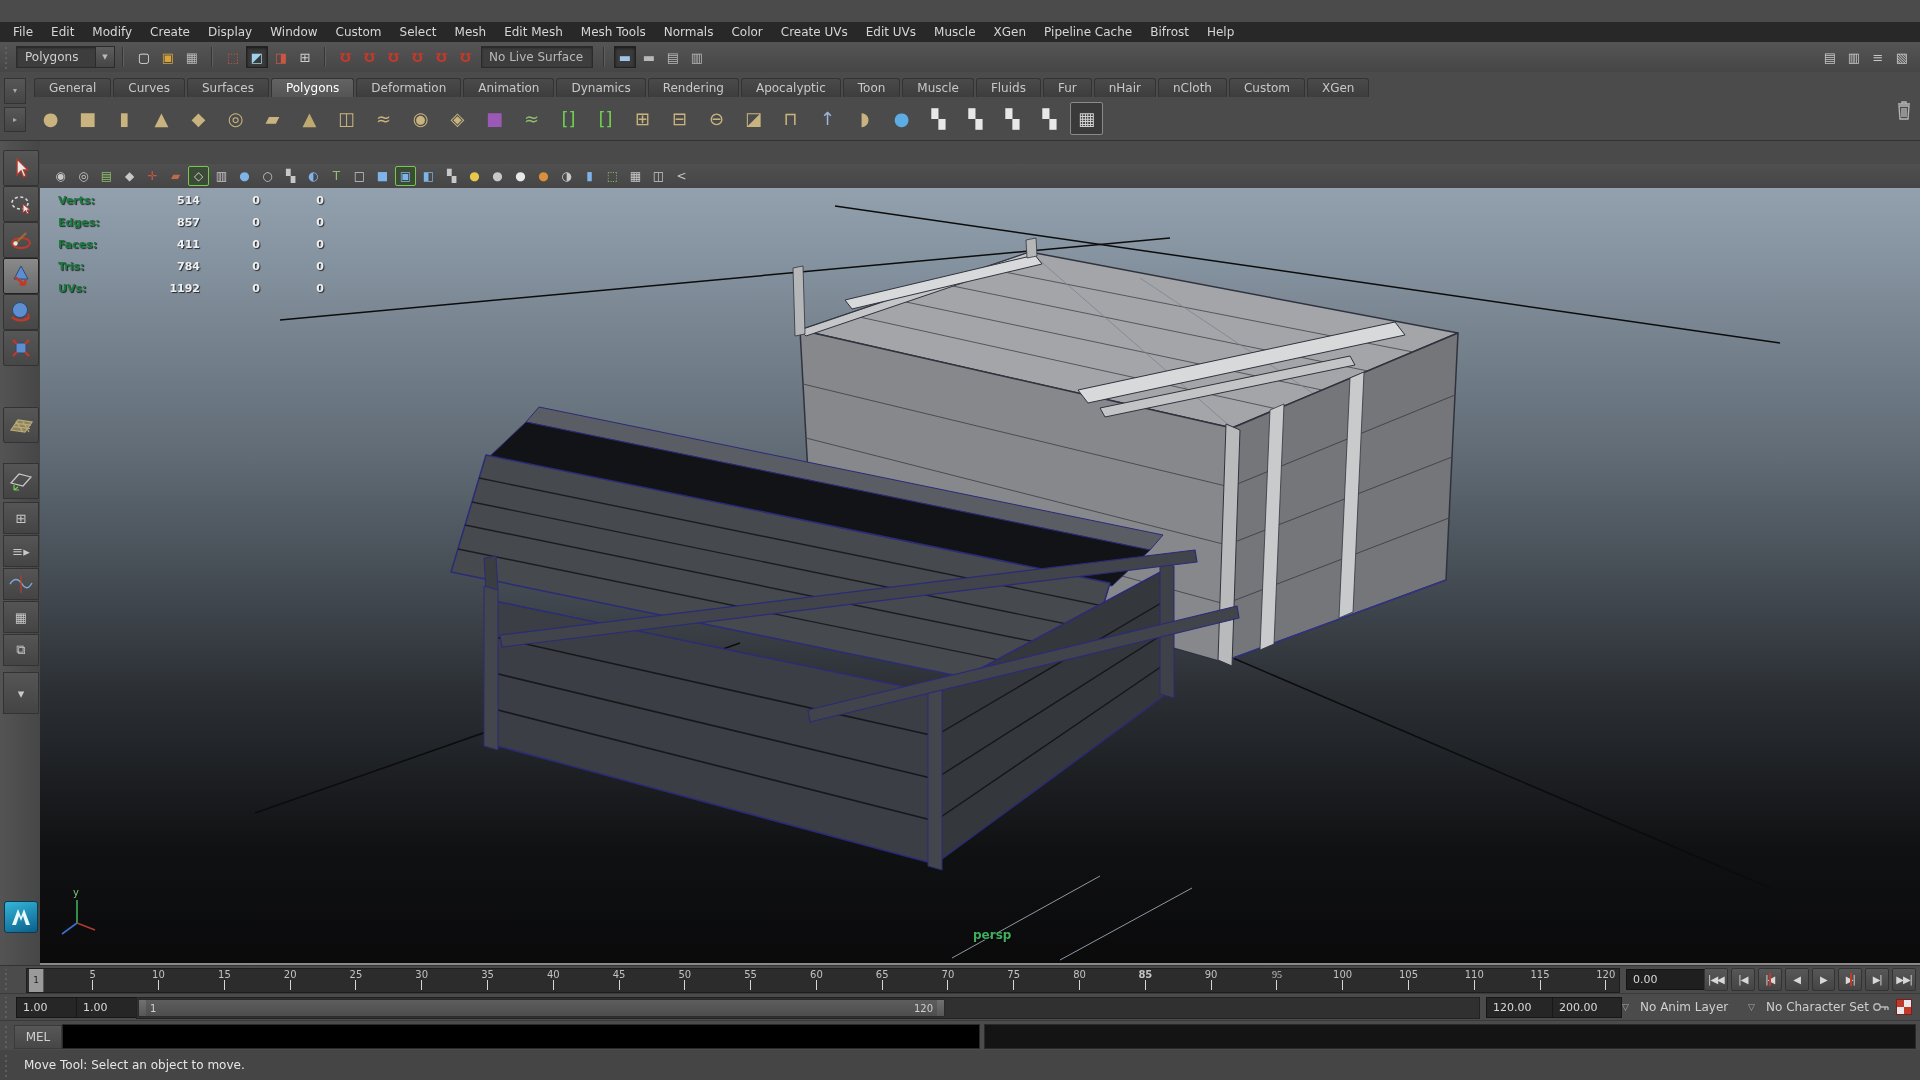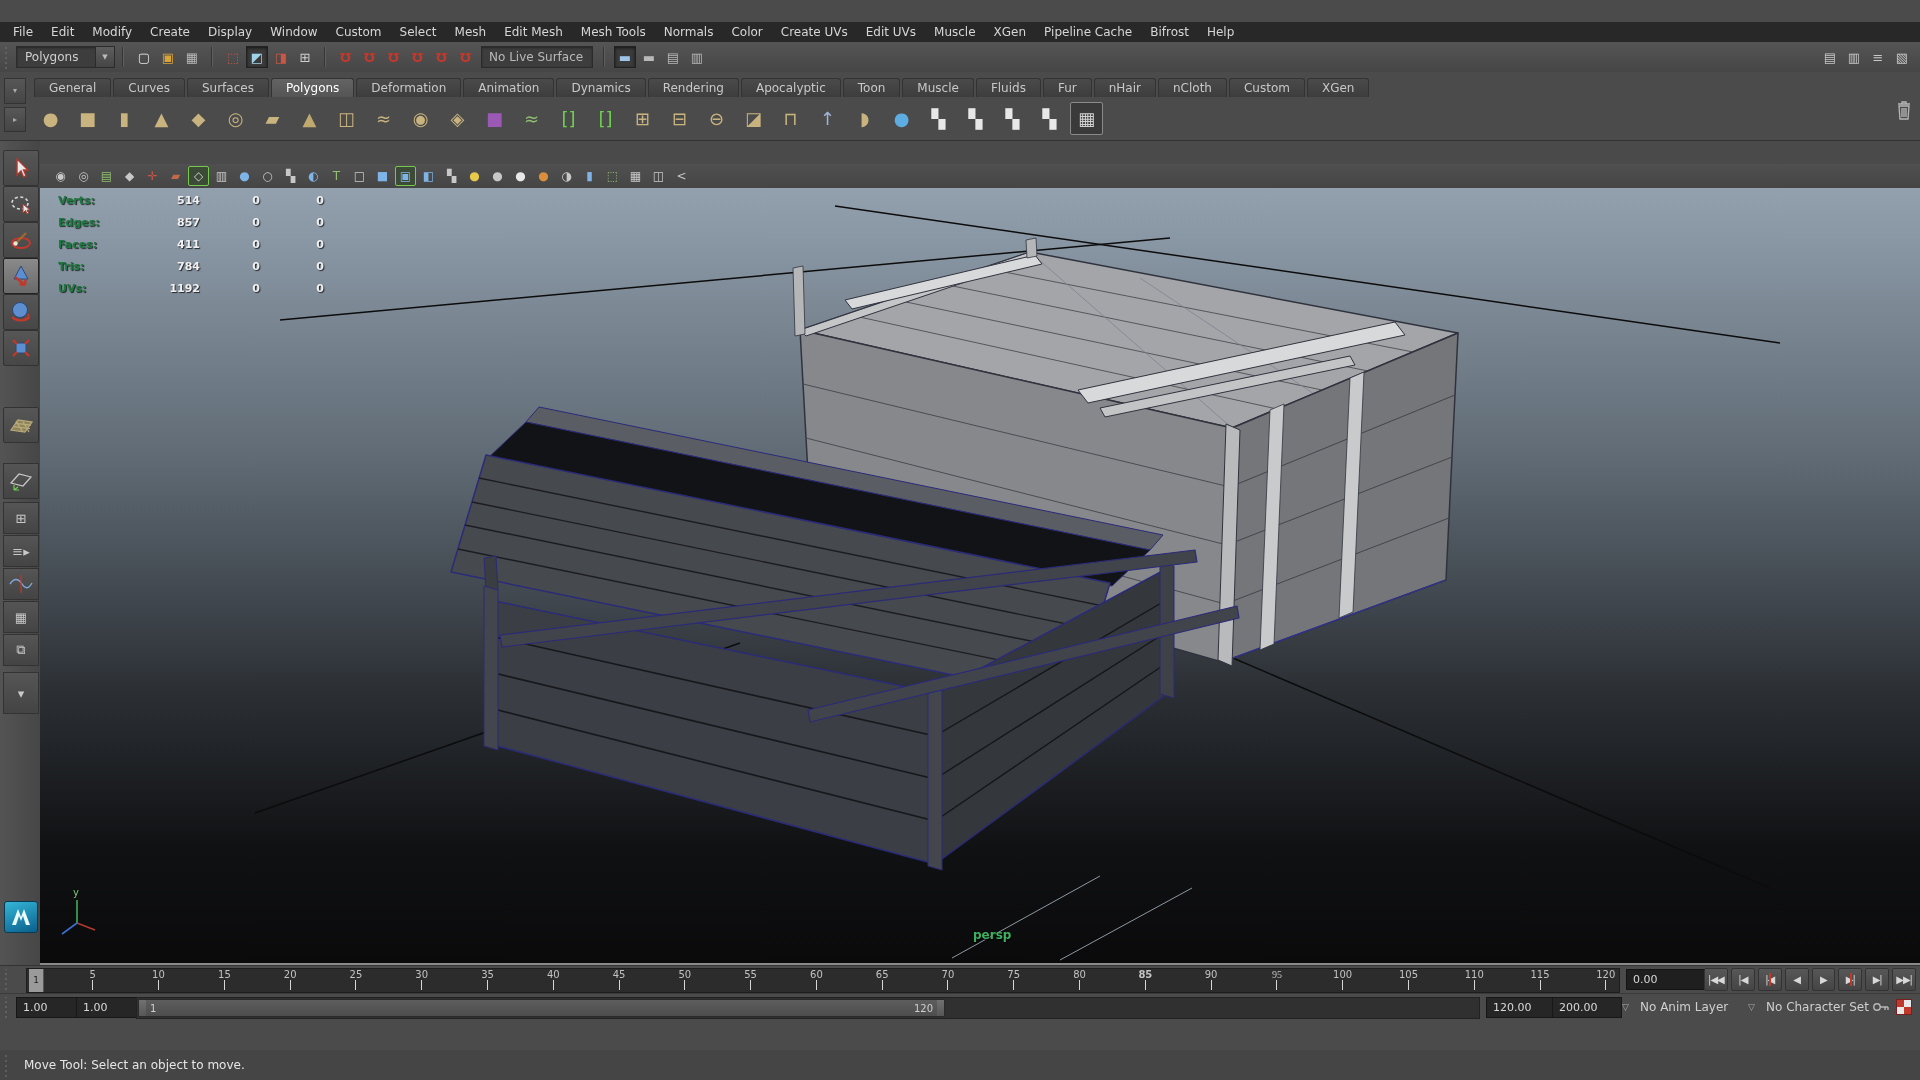--- a/index.html
+++ b/index.html
@@ -858,19 +858,25 @@
       <svg width="16" height="16">
           <rect x="0.5" y="0.5" width="15" height="15" fill="#fff" stroke="#7a1f1f"></rect>
           <rect x="1" y="1" width="7" height="7" fill="#c0392b"></rect>
           <rect x="8" y="8" width="7" height="7" fill="#c0392b"></rect>
           <rect x="8" y="1" width="7" height="7" fill="#e8e8e8"></rect>
           <rect x="1" y="8" width="7" height="7" fill="#e8e8e8"></rect>
         </svg>
     </div>
   </div>
 
+  <div class="cmd-row">
+    <div class="grip" style="left:4px"></div>
+    <div class="mel-label">MEL</div>
+    <div class="mel-input"></div>
+    <div class="mel-output"></div>
+  </div>
 
   <div class="help-row">
     <div class="grip" style="left:4px"></div>
     <div class="help-text">Move Tool: Select an object to move.</div>
   </div>
 
 </div>
 
 </body></html>

